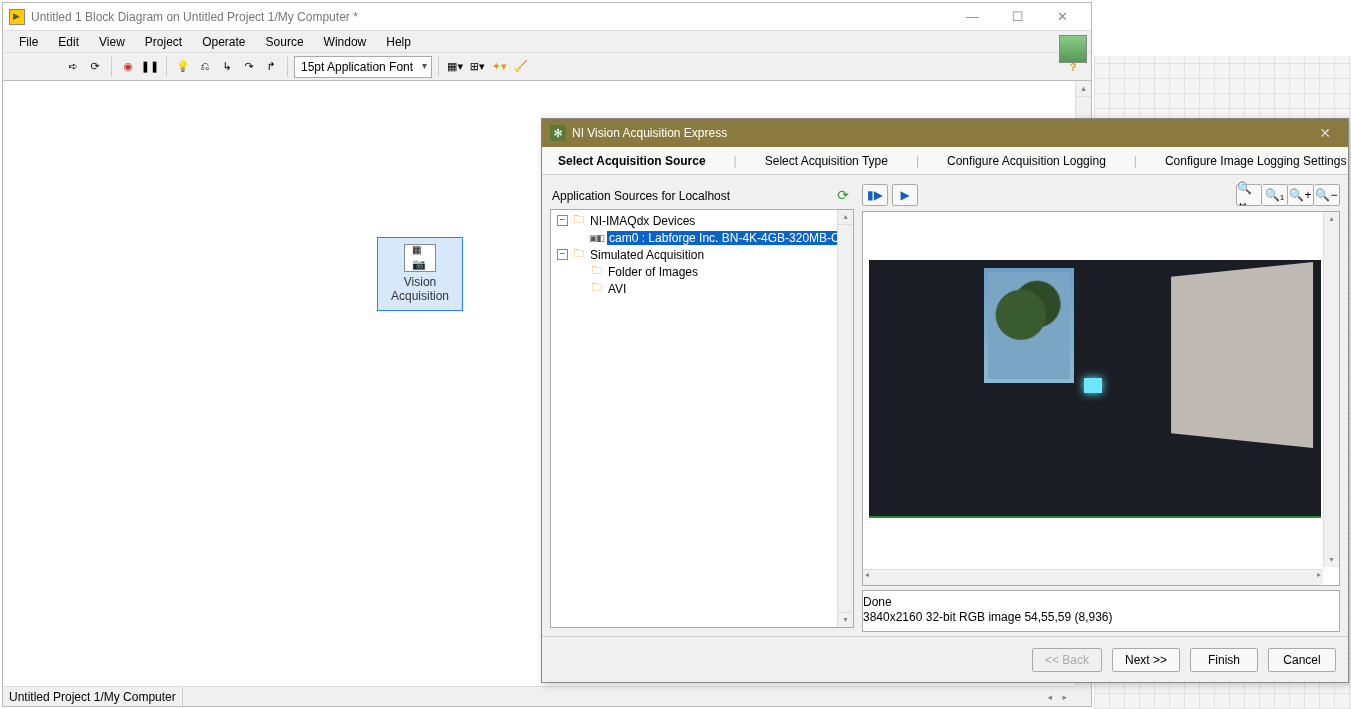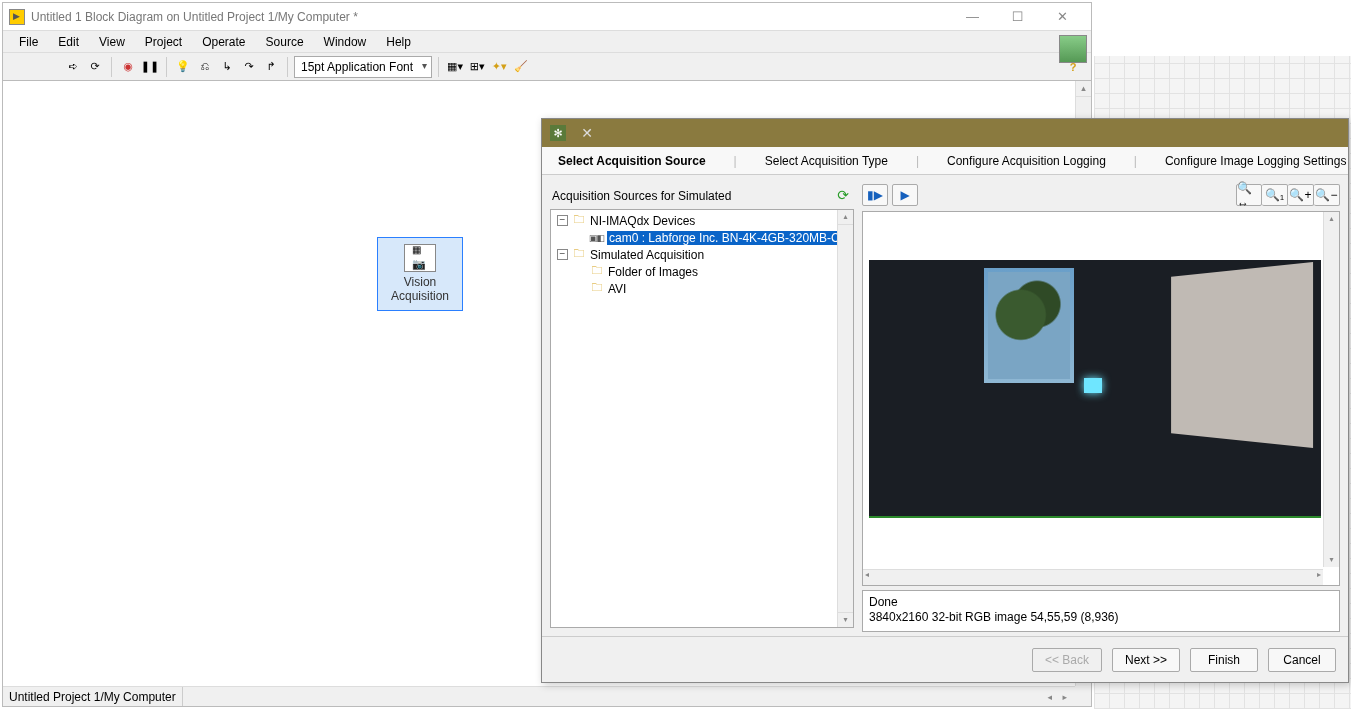--- a/index.html
+++ b/index.html
@@ -88,21 +88,21 @@
   .preview-img .window-view{ position:absolute; left:115px; top:8px; width:90px; height:115px; background:linear-gradient(#6a9fc9,#8fb8d4);}
   .preview-img .window-view::before{content:""; position:absolute; inset:4px; background:radial-gradient(circle at 40% 40%, #3a5a2f 30%, transparent 32%), radial-gradient(circle at 60% 30%, #2f4a26 25%, transparent 27%), #7aa5c4;}
   .preview-img .whiteboard{position:absolute; right:10px; top:10px; width:150px; height:170px; background:#c0bab4; transform:perspective(300px) rotateY(-20deg);}
   .preview-img .monitor-glow{position:absolute; left:215px; top:118px; width:18px; height:15px; background:#6fe6ff; box-shadow:0 0 8px #6fe6ff;}
   .preview-img::after{content:""; position:absolute; left:0; right:0; bottom:0; height:2px; background:#2b8a2b;}
   .preview-scroll-v{position:absolute; right:0; top:0; bottom:18px; width:16px; background:#f0f0f0; border-left:1px solid #ddd;}
   .preview-scroll-v::before{content:"▴"; display:block; text-align:center; font-size:8px; color:#888; height:14px; line-height:14px;}
   .preview-scroll-v::after{content:"▾"; display:block; position:absolute; bottom:0; left:0; right:0; text-align:center; font-size:8px; color:#888; height:14px; line-height:14px;}
   .preview-scroll-h{position:absolute; left:0; right:16px; bottom:0; height:16px; background:#f0f0f0; border-top:1px solid #ddd; display:flex; justify-content:space-between; font-size:8px; color:#888; padding:0 2px;}
   
-  .status-pane { border:1px solid #aaa; background:#fff; padding:4px 6px; font-size:12px; height:42px; line-height:1.25;}
+  .status-pane { border:1px solid #aaa; background:#fff; padding:4px 0; font-size:12px; height:42px; line-height:1.25;}
   
   .dialog-footer { height:46px; border-top:1px solid #ccc; display:flex; align-items:center; justify-content:flex-end; gap:10px; padding:0 12px; background:#f0f0f0;}
   .dlg-btn { min-width:68px; height:24px; border:1px solid #aaa; background:#f8f8f8; font-size:12px; cursor:pointer; padding:0 12px; border-radius:2px;}
   .dlg-btn:disabled{ color:#aaa; cursor:default; background:#f0f0f0;}
 </style>
 </head>
 <body>
 
 <div class="bg-grid"></div>
 
@@ -167,40 +167,41 @@
   <div class="scrollbar-v"></div>
   <div class="scrollbar-h">
     <div class="status-path">Untitled Project 1/My Computer</div>
     <div class="filler"></div>
   </div>
 </div>
 
 <div class="dialog">
   <div class="dialog-title">
     <div class="dialog-title-icon">✻</div>
+    <div class="dialog-title-text">NI Vision Acquisition Express</div>
     <div class="dialog-close">✕</div>
   </div>
 
   <div class="step-bar">
     <span class="step active">Select Acquisition Source</span>
     <span class="sep">|</span>
     <span class="step">Select Acquisition Type</span>
     <span class="sep">|</span>
     <span class="step">Configure Acquisition Logging</span>
     <span class="sep">|</span>
     <span class="step">Configure Image Logging Settings</span>
     <span class="sep">|</span>
     <span class="step">Select Controls/Indicators</span>
 
   </div>
 
   <div class="dialog-body">
     <div class="left-pane">
       <div class="left-header">
-        <span>Acquisition Sources for Simulated</span>
+        <span>Application Sources for Localhost</span>
         <span class="refresh-btn">⟳</span>
       </div>
       <div class="tree-pane">
         <div class="tree">
           <div class="tree-row">
             <span class="exp">−</span>
             <span class="ticon folder-ic">🗀</span>
             <span class="label">NI-IMAQdx Devices</span>
           </div>
           <div class="tree-row selected">

